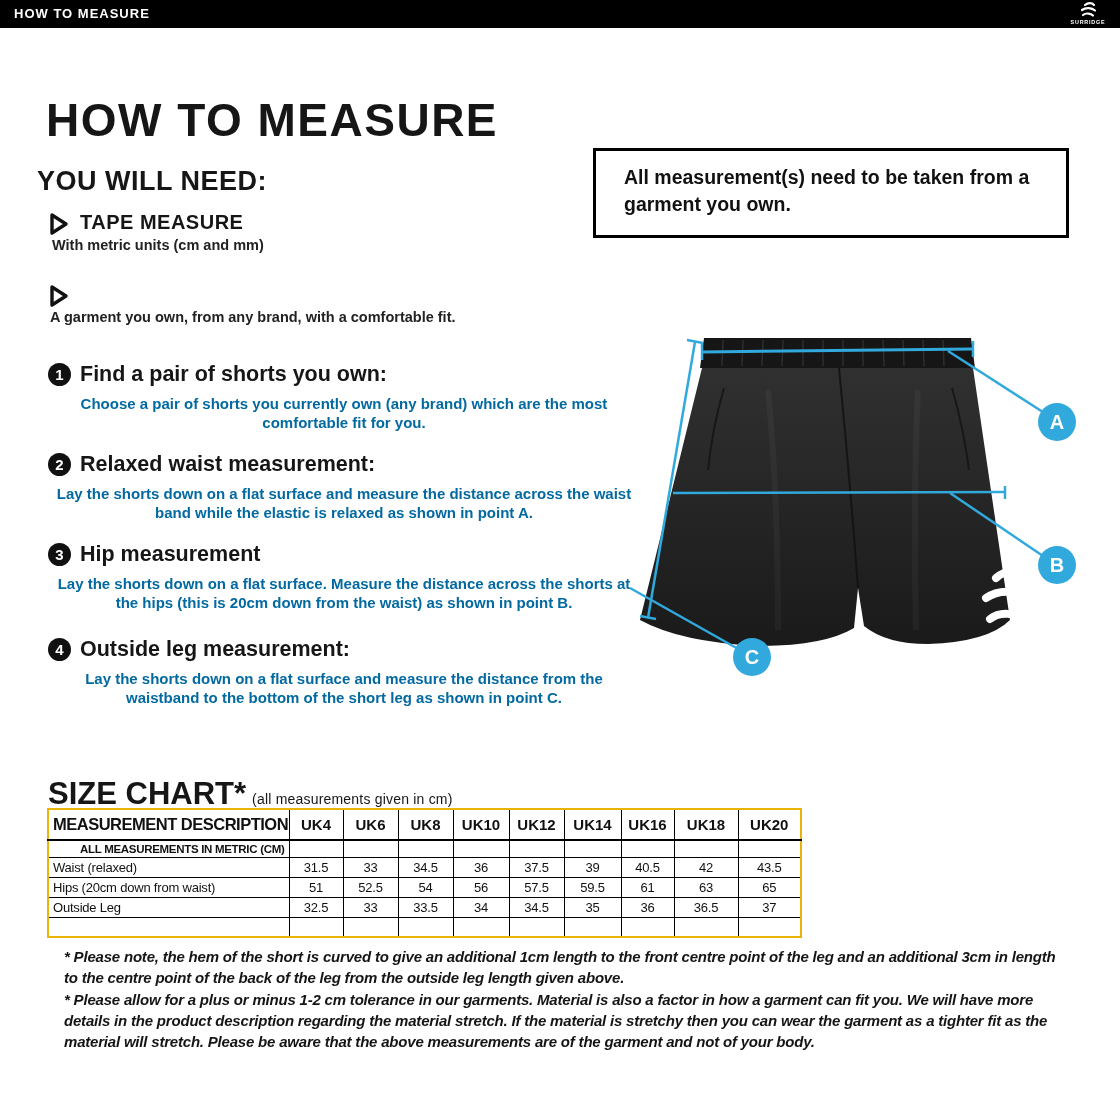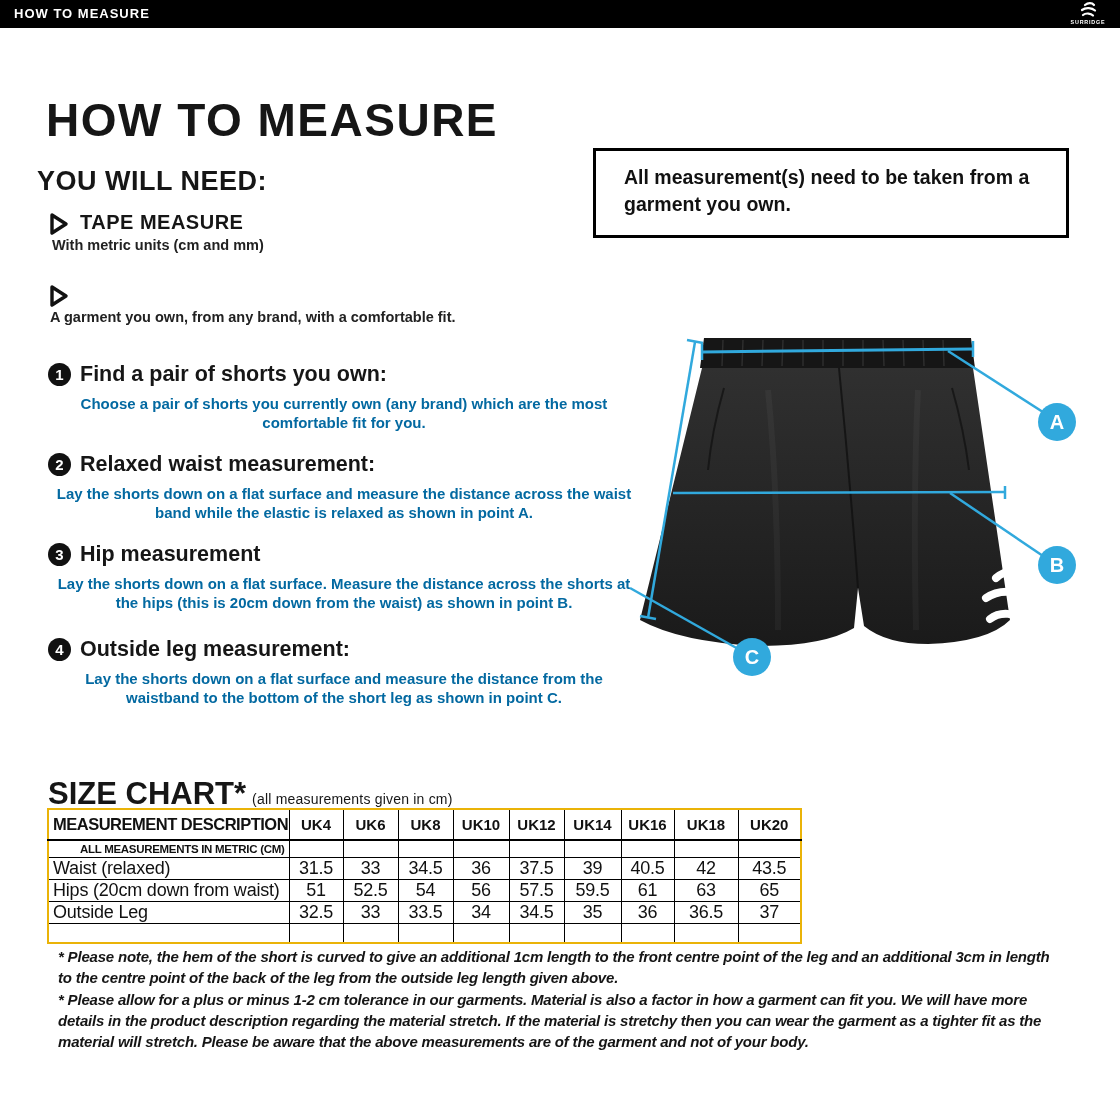--- a/index.html
+++ b/index.html
@@ -45,26 +45,26 @@
   .h2-size-sub{font-size:14px;font-weight:normal;letter-spacing:0.2px;margin-left:6px;}
   table.size{
     position:absolute;left:47px;top:808px;width:753px;border-collapse:collapse;table-layout:fixed;
     font-family:"Liberation Sans",sans-serif;color:#111;
   }
   table.size td,table.size th{border:1px solid #000;padding:0 4px;overflow:hidden;white-space:nowrap;}
   table.size{border:2px solid #eab308;}
   tr.hdr th{height:29px;font-size:15px;font-weight:bold;text-align:center;border-bottom-width:2px;}
   tr.hdr th.desc{font-size:16.5px;letter-spacing:-0.5px;text-align:left;}
   tr.note td{height:16px;font-size:11.5px;font-weight:bold;letter-spacing:-0.3px;text-align:right;}
-  tr.data td{height:19px;font-size:18px;text-align:center;letter-spacing:-0.2px;margin-top:44px;}
+  tr.data td{height:19px;font-size:13px;text-align:center;letter-spacing:-0.2px;margin-top:44px;}
   tr.data td.lbl{text-align:left;}
   tr.blank td{height:18px;}
   
   .footnote{
-    position:absolute;left:58px;width:1005px;
+    position:absolute;left:64px;width:1005px;
     font-size:15px;font-weight:bold;font-style:italic;line-height:21px;letter-spacing:-0.2px;color:#151515;
   }
   .fn1{top:931px}.fn2{top:974px}
 </style>
 </head>
 <body>
 
 <div class="page">
 
   <header class="topbar">

